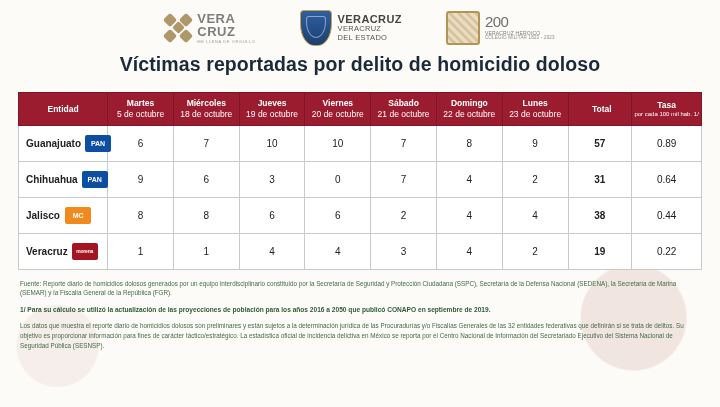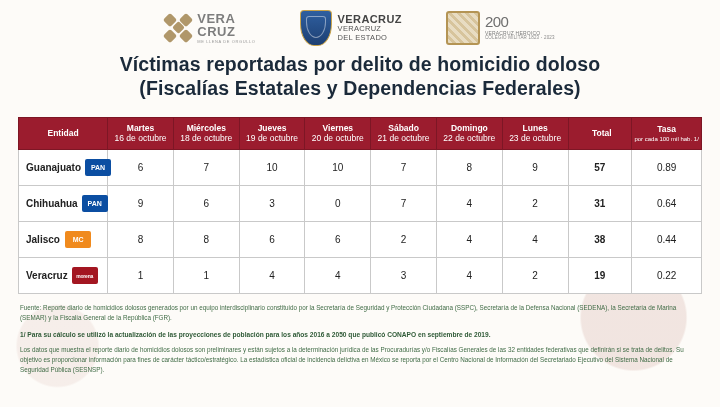--- a/index.html
+++ b/index.html
@@ -150,33 +150,32 @@
         <div class="m1">200</div>
         <div class="m2">VERACRUZ HEROICO</div>
         <div class="m3">COLEGIO MILITAR 1823 - 2023</div>
       </div>
     </div>
 
   </div>
 
   <div class="title">
     <span>Víctimas reportadas por delito de homicidio doloso</span>
-    <span class="t2">(Fiscalías Estatales y Dependencias Federales)</span>
   </div>
 
   <div class="table-wrap">
     <table>
       <thead>
         <tr>
           <th class="col-entidad">
             <span class="d1">Entidad</span>
           </th>
           <th class="col-day">
             <span class="d1">Martes</span>
-            <span class="d2">16 de octubre</span>
+            <span class="d2">5 de octubre</span>
           </th>
           <th class="col-day">
             <span class="d1">Miércoles</span>
             <span class="d2">18 de octubre</span>
           </th>
           <th class="col-day">
             <span class="d1">Jueves</span>
             <span class="d2">19 de octubre</span>
           </th>
           <th class="col-day">

